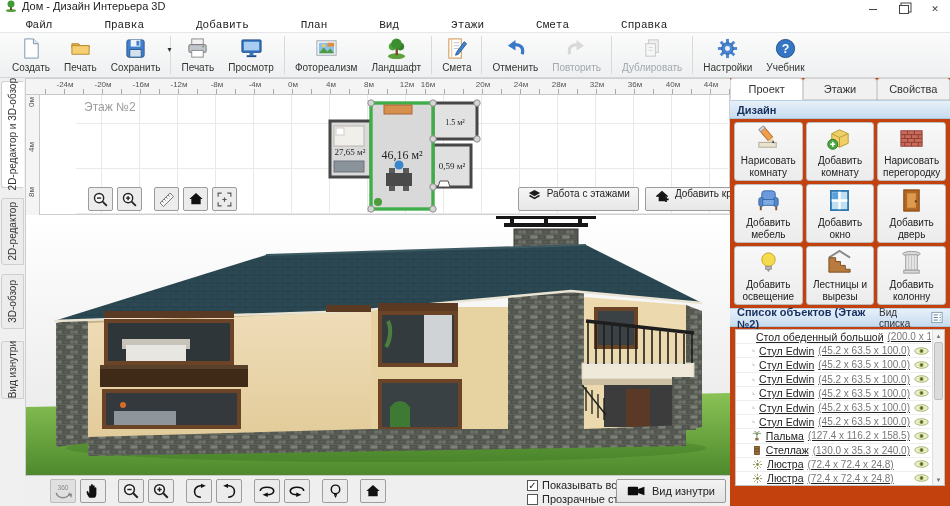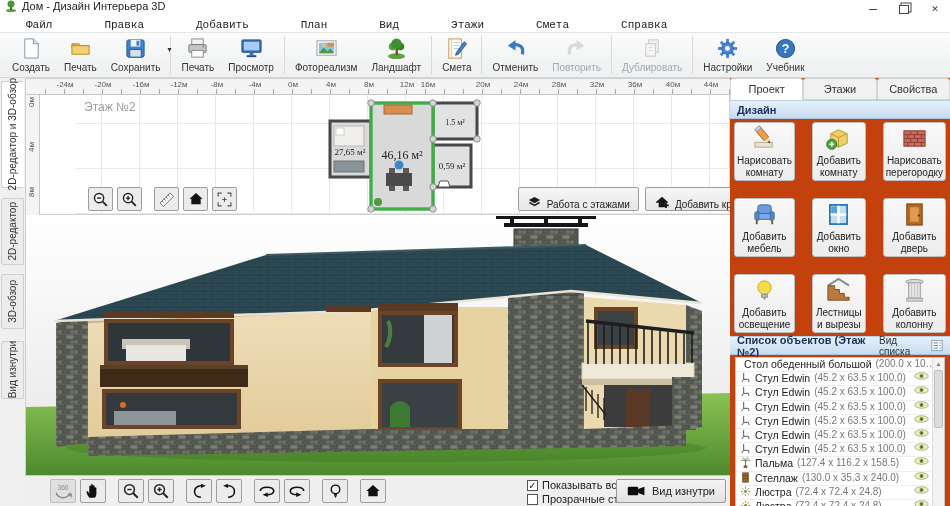--- a/index.html
+++ b/index.html
@@ -43,21 +43,21 @@
   #vruler .rl { position:absolute; left:1px; writing-mode:vertical-rl; transform:rotate(180deg); font-size:8px; color:#555; }
   #planArea { position:absolute; left:2px; top:16px; width:690px; height:119px; overflow:hidden;
      background-image:linear-gradient(#e9e9e9 1px, transparent 1px), linear-gradient(90deg,#e9e9e9 1px, transparent 1px);
      background-size:38px 45px; background-position:-13px 28px;margin-left:48px; }
   #floorLabel { position:absolute; left:8px; top:5px; font-size:12px; color:#9c9c9c; }
   #floorplan { position:absolute; left:250px; top:0; }
   #planTools { position:absolute; left:12px; bottom:3px; display:flex; gap:4px; }
   .pbtn { width:25px; height:24px; background:#ececec; border:1px solid #9c9c9c; border-radius:2px; display:flex; align-items:center; justify-content:center; }
   .gap8 { margin-left:8px; }
   #planActions { position:absolute; right:5px; bottom:3px; display:flex; gap:6px; }
-  .abtn { height:24px; background:linear-gradient(#f6f6f6,#e7e7e7); border:1px solid #9c9c9c; border-radius:2px; display:flex; align-items:flex-end; gap:5px; padding:0 8px; font-size:10px; color:#222; }
+  .abtn { height:24px; background:linear-gradient(#f6f6f6,#e7e7e7); border:1px solid #9c9c9c; border-radius:2px; display:flex; align-items:flex-start; gap:5px; padding:0 8px; font-size:10px; color:#222; }
 
   
   #view3d { position:absolute; left:25px; top:215px; width:705px; height:260px; background:#fff; border-left:1px solid #cfcfcf; border-right:1px solid #cfcfcf; }
 
   
   #bottombar { position:absolute; left:25px; top:475px; width:705px; height:31px; background:#efefef; border-top:1px solid #c9c9c9; }
   #navTools { position:absolute; left:25px; top:3px; display:flex; gap:4px; }
   .nbtn { width:26px; height:24px; background:#ececec; border:1px solid #9e9e9e; border-radius:2px; display:flex; align-items:center; justify-content:center; }
   .nbtn.disabled { background:#e0e0e0; border-color:#bdbdbd; }
   #floorOpts { position:absolute; left:502px; top:2px; font-size:11px; }
@@ -67,24 +67,24 @@
   #insideBtn { position:absolute; right:4px; top:3px; height:24px; background:linear-gradient(#f3f3f3,#e3e3e3); border:1px solid #999; border-radius:2px; display:flex; align-items:center; gap:6px; padding:0 10px; font-size:11px; }
 
   
   #rightpanel { position:absolute; left:730px; top:78px; width:220px; height:428px; background:#c2410c; }
   #ptabs { display:flex; height:22px; }
   .ptab { flex:1; display:flex; align-items:center; justify-content:center; font-size:11px; color:#333; background:#f1f1f1; border:1px solid #d5d5d5; border-radius:3px 3px 0 0; }
   .ptab.active { background:#fff; border-bottom-color:#fff; }
   .sechdr { height:19px; background:linear-gradient(#e7f0fa,#c7dcf0); border-top:1px solid #b8cfe4; border-bottom:1px solid #aac4de; display:flex; align-items:center; justify-content:space-between; padding:0 7px; }
   .sechdr b { font-size:11px; color:#16305e; }
   .sechdr .vl { font-size:10px; color:#333; display:flex; align-items:center; gap:4px; }
-  #designGrid { display:grid; grid-template-columns:1fr 1fr 1fr; gap:17px; padding:3px 4px; }
+  #designGrid { display:grid; grid-template-columns:1fr 1fr 1fr; gap:3px; padding:3px 4px; }
   .dbtn { height:59px; background:linear-gradient(#f8f8f8,#ececec); border:1px solid #bdbdbd; border-radius:3px; display:flex; flex-direction:column; align-items:center; justify-content:center; gap:3px; text-align:center; font-size:10px; line-height:1.12; color:#222; padding:2px; }
   #olist { margin:2px 5px 0 5px; background:#fff; border:1px solid #c3c3c3; height:157px; position:relative; padding-right:13px; overflow:hidden; }
-  .orow { height:14.2px; display:flex; align-items:flex-start; gap:4px; padding-left:4px; border-bottom:1px solid #efefef; white-space:nowrap; overflow:hidden; }
+  .orow { height:14.2px; display:flex; align-items:center; gap:4px; padding-left:16px; border-bottom:1px solid #efefef; white-space:nowrap; overflow:hidden;text-decoration:underline; }
   .orow .nm { font-size:10.5px; color:#222; }
   .orow .dm { font-size:10px; color:#787878; }
   .orow .eye { margin-left:auto; margin-right:2px; flex:none; }
   .oscroll { position:absolute; right:0; top:0; bottom:0; width:12px; background:#f3f3f3; border-left:1px solid #ddd; }
   .sarr { position:absolute; left:0; width:11px; height:11px; font-size:6px; color:#777; display:flex; align-items:center; justify-content:center; }
   .sthumb { position:absolute; left:1px; top:12px; width:9px; height:58px; background:#dcdcdc; border:1px solid #bfbfbf; border-radius:2px; }
 </style>
 </head>
 <body>
 

